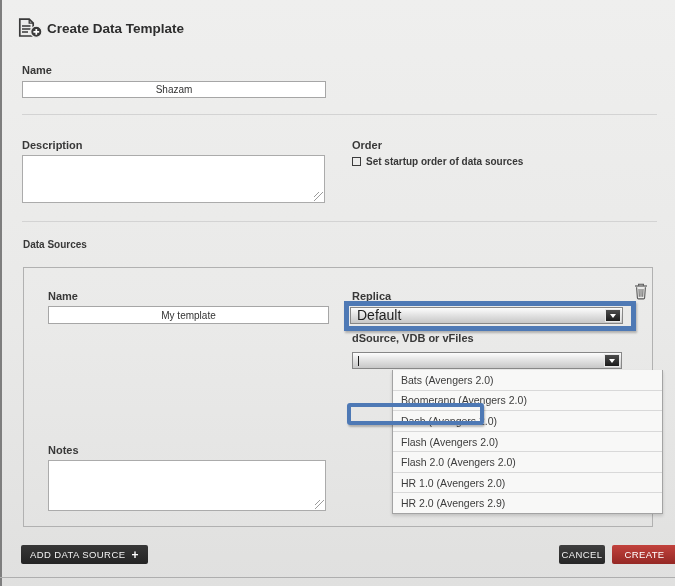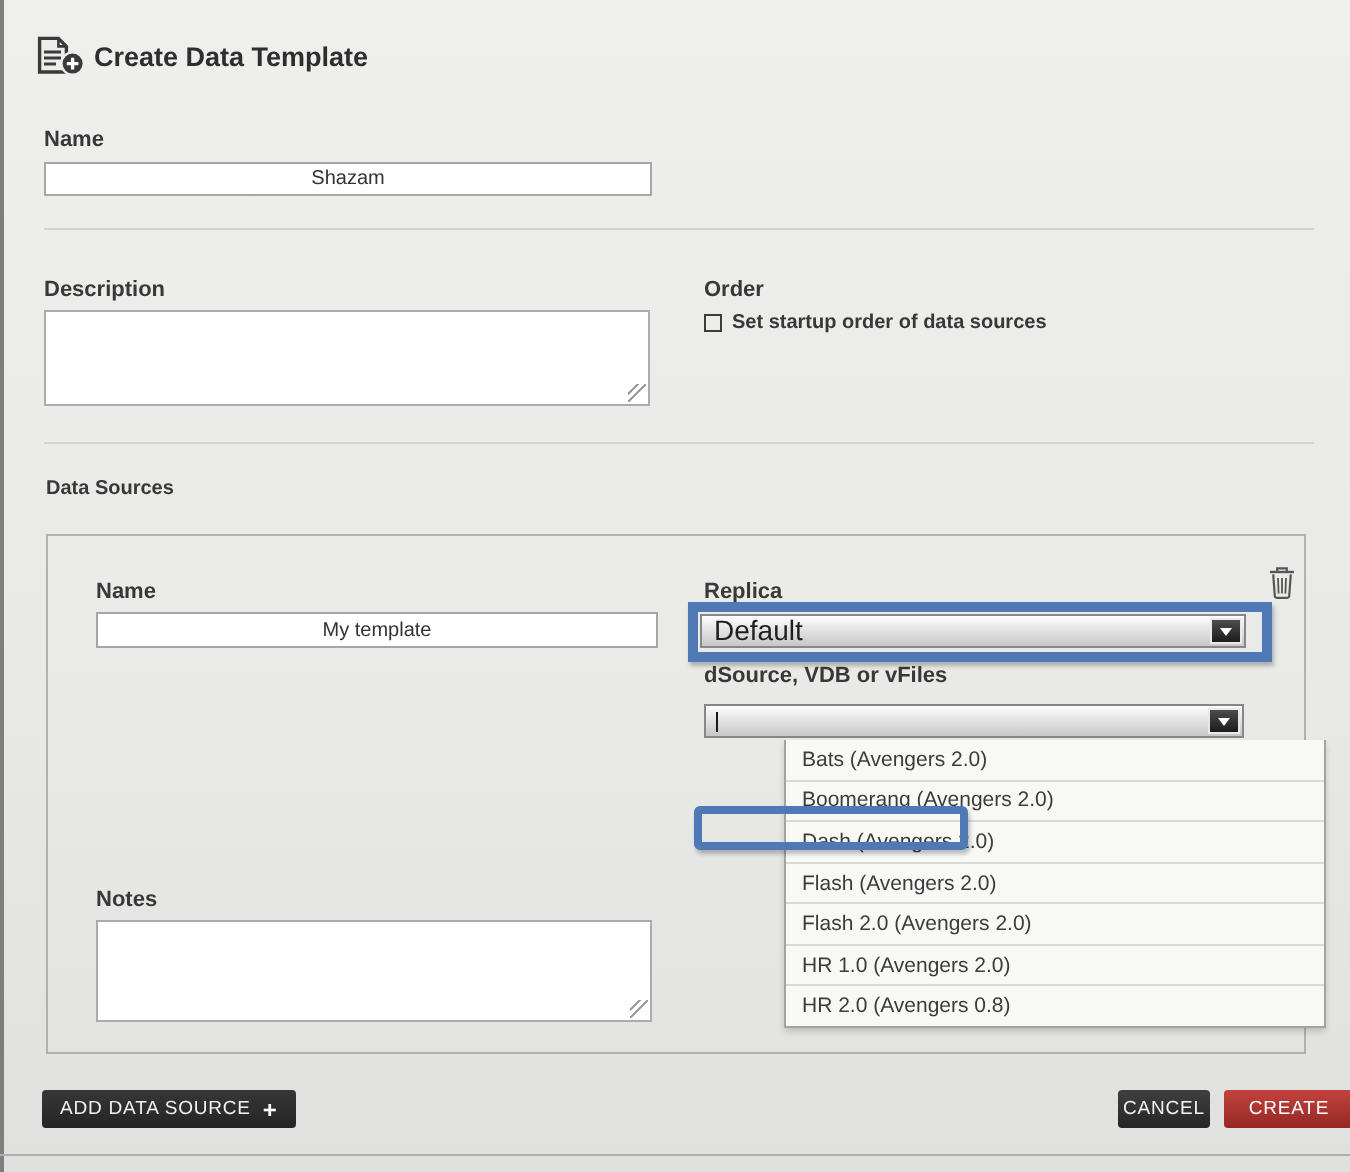--- a/index.html
+++ b/index.html
@@ -150,21 +150,21 @@
       <span class="arrow-btn"></span>
     </div>
 
     <div class="opt-list" style="left:328px; top:102px; width:271px; height:144px;margin-left:40px;">
       <div class="opt-row">Bats (Avengers 2.0)</div>
       <div class="opt-row">Boomerang (Avengers 2.0)</div>
       <div class="opt-row">Dash (Avengers 2.0)</div>
       <div class="opt-row">Flash (Avengers 2.0)</div>
       <div class="opt-row">Flash 2.0 (Avengers 2.0)</div>
       <div class="opt-row">HR 1.0 (Avengers 2.0)</div>
-      <div class="opt-row">HR 2.0 (Avengers 0.8)</div>
+      <div class="opt-row">HR 2.0 (Avengers 2.9)</div>
     </div>
 
     <div class="blue-box-sm" style="left:323px; top:135px; width:137px; height:22px;"></div>
 
     <div class="abs lbl" style="left:24px; top:176px;">Notes</div>
     <textarea class="abs txt-area" style="left: 24px; top: 192px; width: 278px; height: 51px;" readonly=""></textarea>
     <div class="grip" style="left:291px; top:232px;"></div>
   </div>
 
   <button class="btn-dark btn-add">

